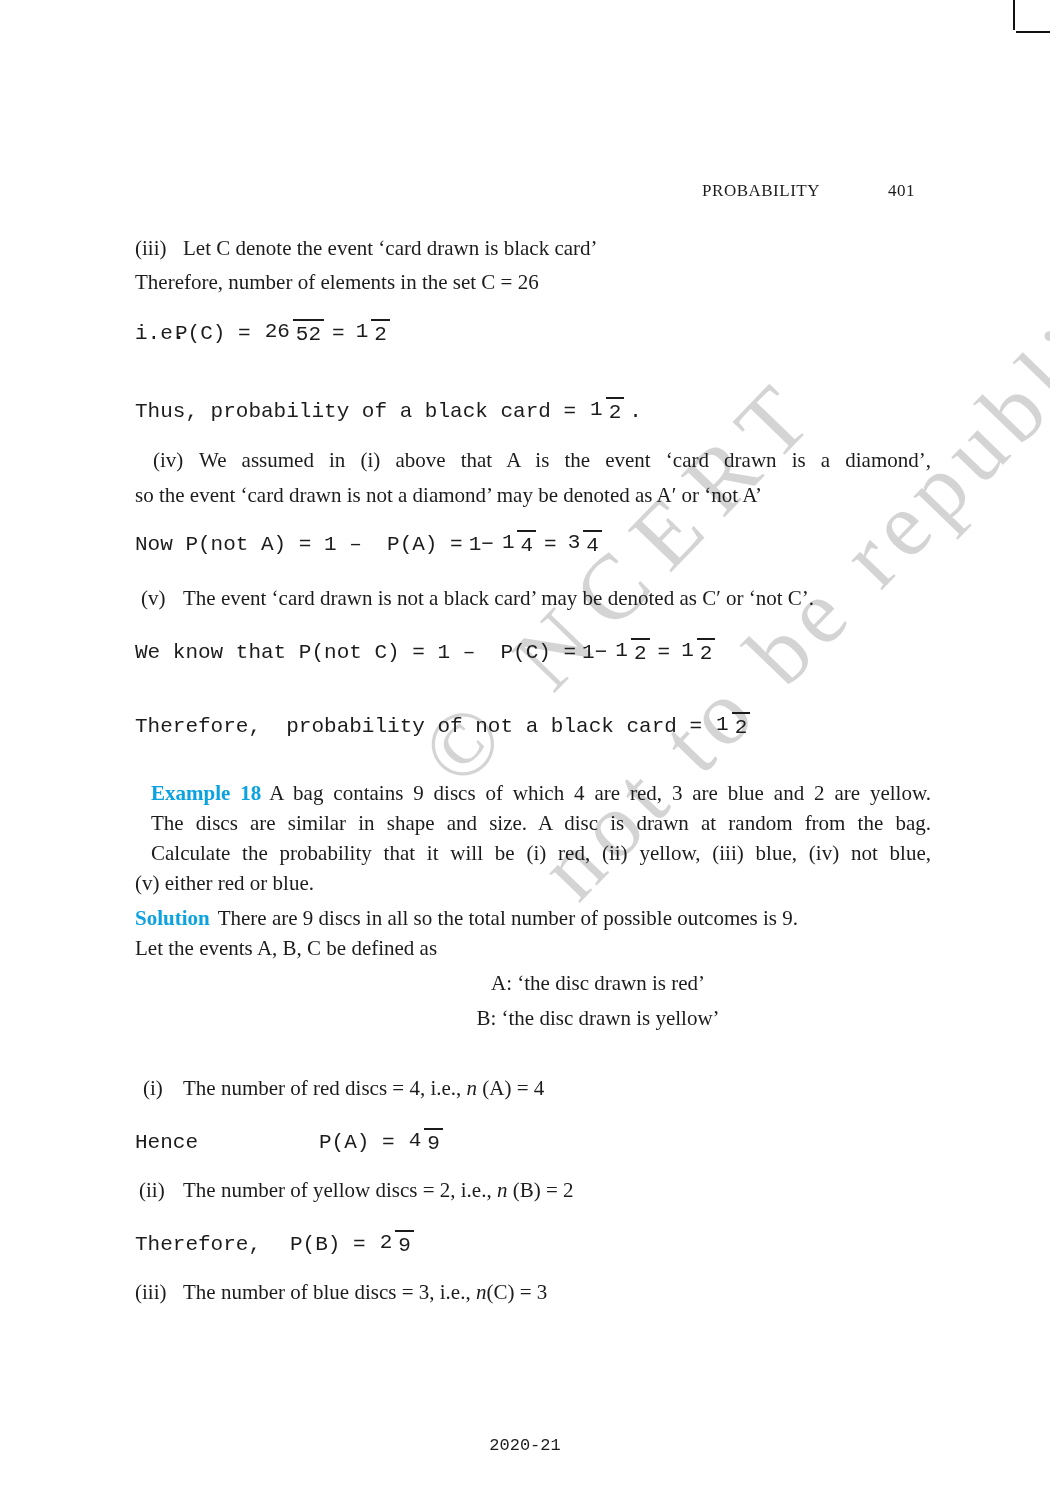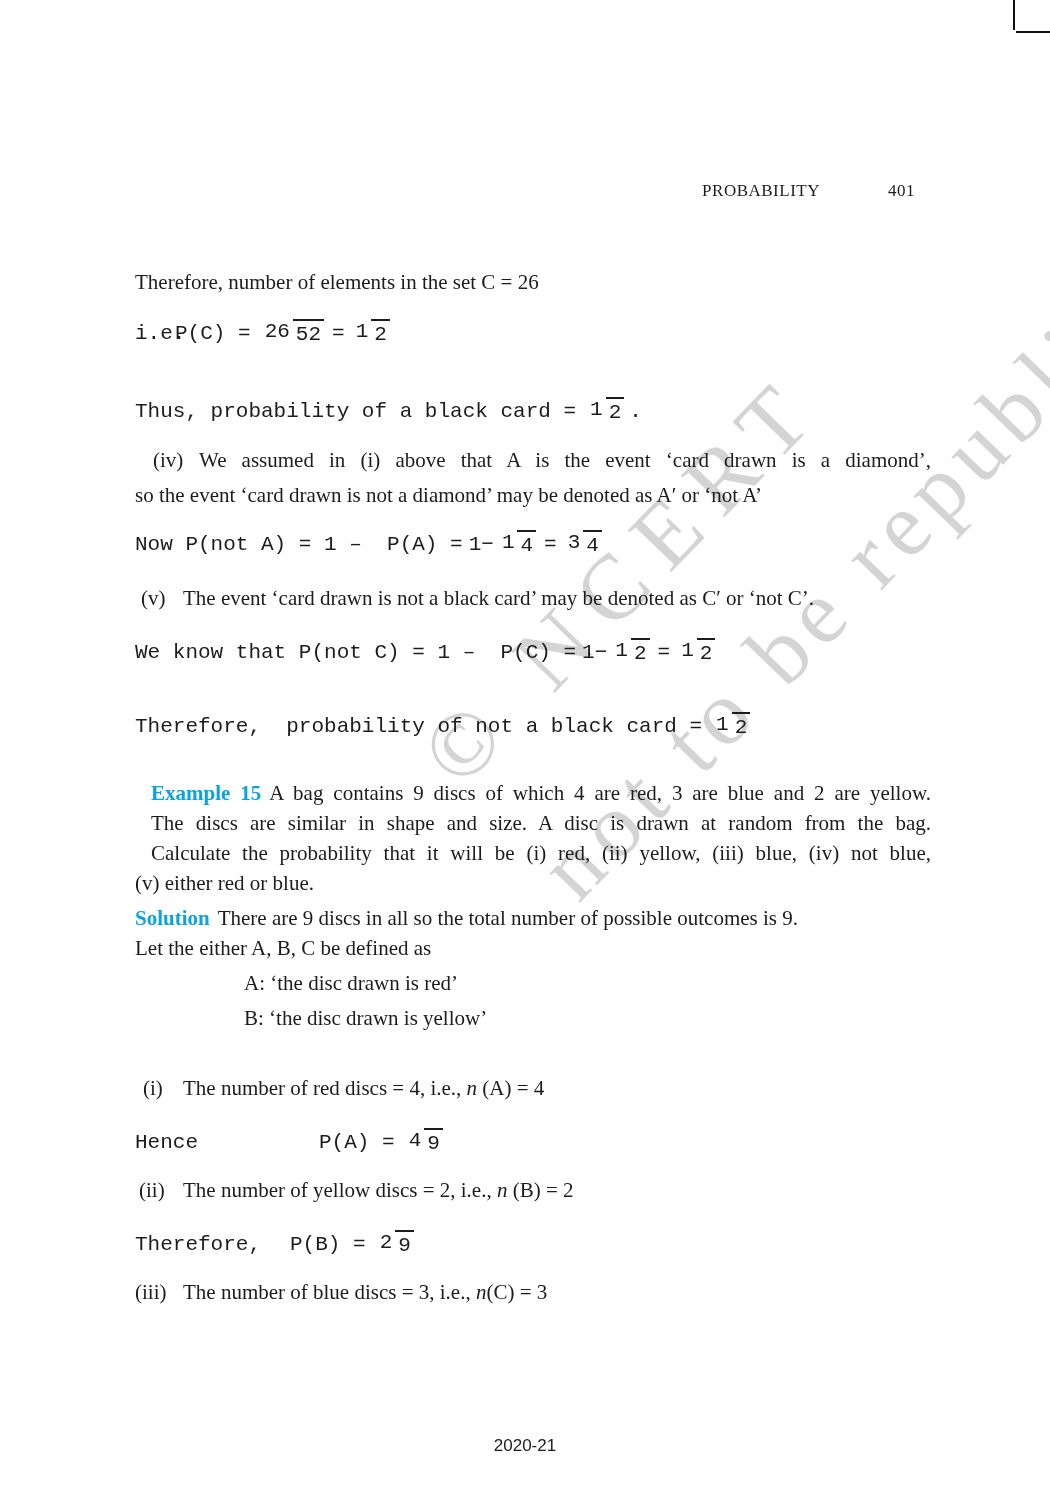--- a/index.html
+++ b/index.html
@@ -33,21 +33,21 @@
     font-size:17px; letter-spacing:0.5px;
   }
 
   
   .line { position:absolute; left:135px; width:780px; }
   .marker { display:inline-block; width:48px; box-sizing:border-box; }
   .pad8 { padding-left:8px; }
   .pad4 { padding-left:4px; }
   .pad2 { padding-left:2px; }
   .pad6 { padding-left:6px; }
-  .indent { left:244px; width:660px; }
+  .indent { left:268px; width:660px;text-align:center; }
   .stretch { text-align:justify; text-align-last:justify;margin-left:16px; }
   .var { font-style:italic; }
 
   
   .formula { display:flex; align-items:center; height:64px;font-family:Liberation Mono, monospace; }
   .flabel-ie   { display:inline-block; width:40px;  }
   .flabel-hence{ display:inline-block; width:184px; }
   .flabel-thf  { display:inline-block; width:155px; }
   .ftext { margin-right:6px; }
   .mnum  { margin:0; }
@@ -56,21 +56,21 @@
            margin:0 5px; line-height:1.15; text-align:center; }
   .frac .num { padding:0 3px 2px; }
   .frac .den { border-top:2px solid #1c1c1c; padding:2px 3px 0; }
 
   
   .accent-label { color:#0aa2e0; font-weight:bold; margin-right:8px; }
 
   
   .footer {
     position:absolute; left:0; top:1436px; width:1050px; text-align:center;
-    font-family:Liberation Sans, sans-serif; font-size:17px; color:#1c1c1c;
+    font-family:Liberation Mono, monospace; font-size:17px; color:#1c1c1c;
   }
 </style>
 </head>
 <body>
 
 <div class="page">
 
   <div class="watermark">
     <div class="watermark-inner">
       <div class="wm-line1">© NCERT</div>
@@ -79,20 +79,23 @@
   </div>
 
   <div class="crop-v"></div>
   <div class="crop-h"></div>
 
   <div class="running-head">
     <span>PROBABILITY</span>
     <span>401</span>
   </div>
 
+  <div class="line" style="top:236px">
+    <span class="marker">(iii)</span><span>Let C denote the event ‘card drawn is black card’</span>
+  </div>
 
   <div class="line" style="top:270px">Therefore, number of elements in the set C = 26</div>
 
   <div class="line formula" style="top:301px">
     <span class="flabel-ie">i.e.</span>
     <span class="ftext">P(C) =</span>
     <span class="frac">
         <span class="num">26</span>
         <span class="den">52</span>
       </span>
@@ -151,30 +154,30 @@
 
   <div class="line formula" style="top:694px">
     <span class="ftext">Therefore,&nbsp; probability of not a black card =</span>
     <span class="frac">
         <span class="num">1</span>
         <span class="den">2</span>
       </span>
   </div>
 
   <div class="line stretch" style="top:781px">
-    <span class="accent-label">Example 15</span><span>A bag contains 9 discs of which 4 are red, 3 are blue and 2 are yellow.</span>
+    <span class="accent-label">Example 18</span><span>A bag contains 9 discs of which 4 are red, 3 are blue and 2 are yellow.</span>
   </div>
   <div class="line stretch" style="top:811px">The discs are similar in shape and size. A disc is drawn at random from the bag.</div>
   <div class="line stretch" style="top:841px">Calculate the probability that it will be (i) red, (ii) yellow, (iii) blue, (iv) not blue,</div>
   <div class="line" style="top:871px">(v) either red or blue.</div>
 
   <div class="line" style="top:906px">
     <span class="accent-label">Solution</span><span>There are 9 discs in all so the total number of possible outcomes is 9.</span>
   </div>
-  <div class="line" style="top:936px">Let the either A, B, C be defined as</div>
+  <div class="line" style="top:936px">Let the events A, B, C be defined as</div>
 
   <div class="line indent" style="top:971px">A: ‘the disc drawn is red’</div>
   <div class="line indent" style="top:1006px">B: ‘the disc drawn is yellow’</div>
 
   <div class="line" style="top:1076px">
     <span class="marker pad8">(i)</span><span>The number of red discs = 4, i.e., </span><span class="var">n</span><span> (A) = 4</span>
   </div>
 
   <div class="line formula" style="top:1110px">
     <span class="flabel-hence">Hence</span>

